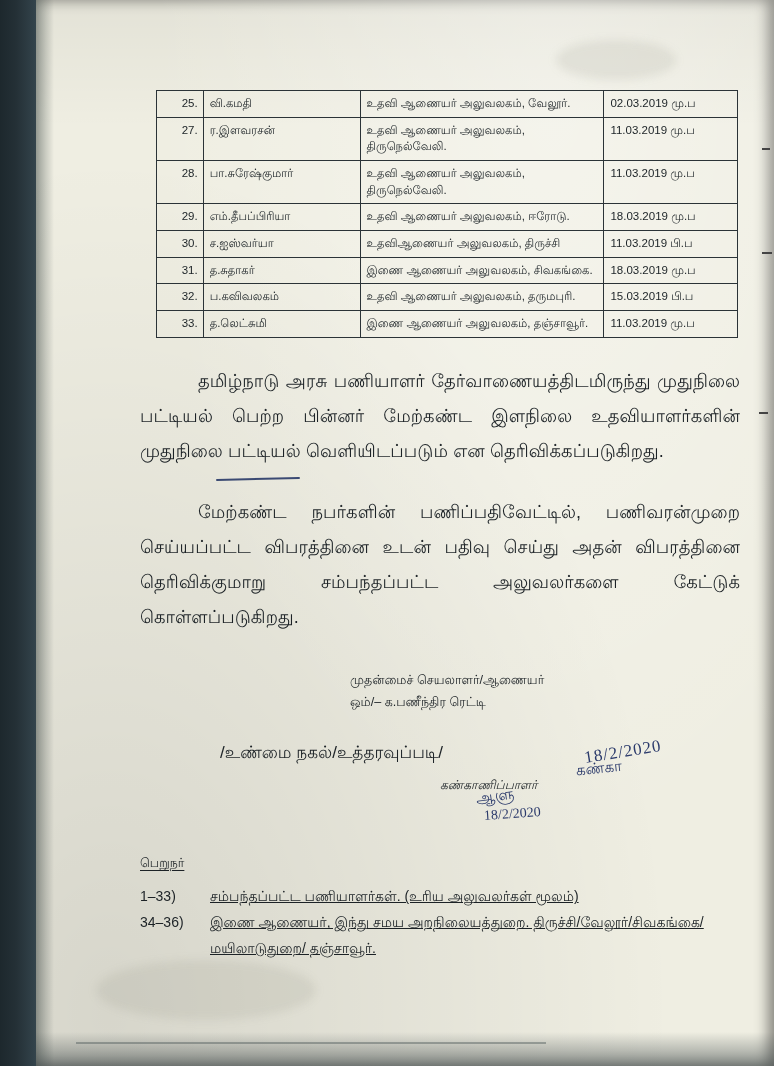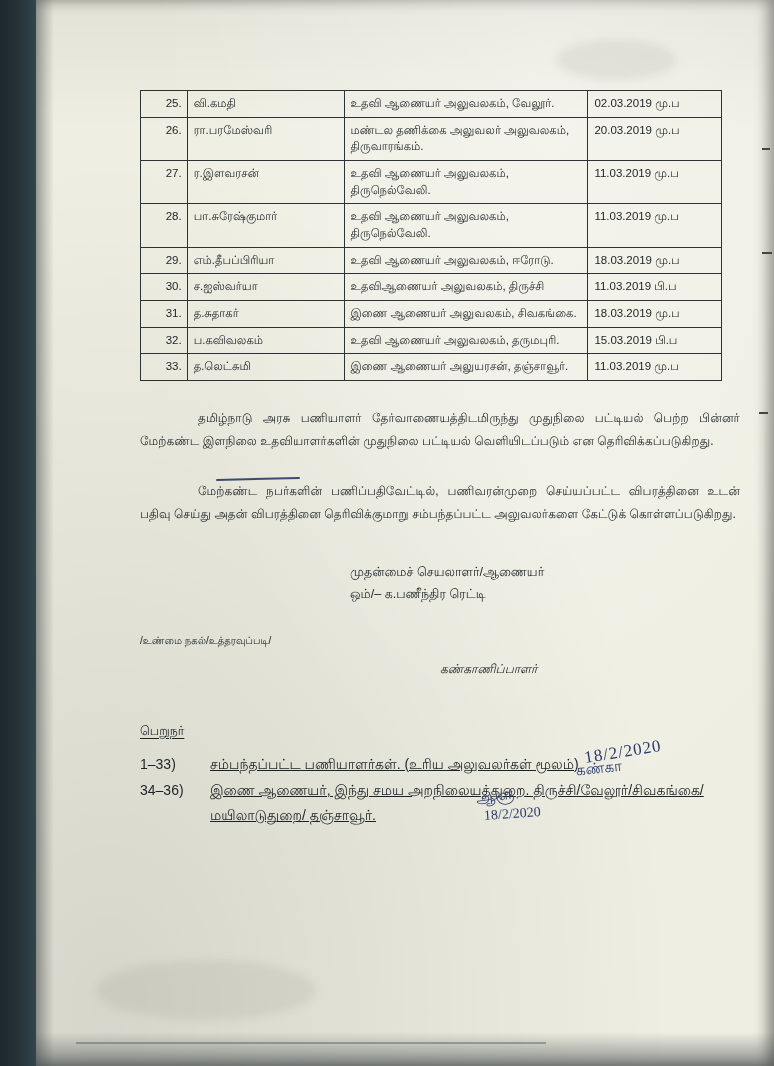--- a/index.html
+++ b/index.html
@@ -60,59 +60,61 @@
     left: 104px;
     top: 90px;
     width: 600px;
     color: #1c2226;
   }
   table.roster {
     border-collapse: collapse;
     width: 582px;
     table-layout: fixed;
     font-size: 11.5px;
+    margin-left: 16px;
   }
   table.roster td {
     border: 1px solid #2b3337;
     padding: 4px 5px 5px 6px;
     vertical-align: top;
     line-height: 1.45;
     color: #1b2226;
   }
   td.c-no { width: 44px; text-align: right; padding-right: 8px; }
   td.c-name { width: 148px; }
   td.c-office { width: 230px; }
   td.c-date { width: 126px; }
   .para {
-    font-size: 12px;
+    font-size: 18px;
     line-height: 1.95;
     text-align: justify;
     margin-top: 26px;
     letter-spacing: 0.1px;
   }
   .para.indent { text-indent: 58px; }
   .sig-block {
     margin-top: 34px;
     margin-left: 210px;
     font-size: 12.6px;
     line-height: 1.75;
   }
   .true-copy {
     margin-top: 30px;
-    font-size: 10px;
+    margin-left: 80px;
+    font-size: 17px;
   }
   .insp-line {
     margin-top: 14px;
     margin-left: 300px;
     font-size: 12.2px;
     position: relative;
     font-style: italic;
   }
   .recv {
-    margin-top: 46px;
+    margin-top: 62px;
     font-size: 12.6px;
     text-decoration: underline;
     text-underline-offset: 3px;
   }
   .recv-list {
     margin-top: 12px;
     font-size: 14px;
     line-height: 1.85;
   }
   .recv-row { display: flex; gap: 14px; }
@@ -184,26 +186,20 @@
 
     <table class="roster">
       <tbody>
         <tr>
           <td class="c-no">25.</td>
           <td class="c-name">வி.கமதி</td>
           <td class="c-office">உதவி ஆணையர் அலுவலகம், வேலூர்.</td>
           <td class="c-date">02.03.2019 மு.ப</td>
         </tr>
         <tr>
-          <td class="c-no">26.</td>
-          <td class="c-name">ரா.பரமேஸ்வரி</td>
-          <td class="c-office">மண்டல தணிக்கை அலுவலர் அலுவலகம், திருவாரங்கம்.</td>
-          <td class="c-date">20.03.2019 மு.ப</td>
-        </tr>
-        <tr>
           <td class="c-no">27.</td>
           <td class="c-name">ர.இளவரசன்</td>
           <td class="c-office">உதவி ஆணையர் அலுவலகம், திருநெல்வேலி.</td>
           <td class="c-date">11.03.2019 மு.ப</td>
         </tr>
         <tr>
           <td class="c-no">28.</td>
           <td class="c-name">பா.சுரேஷ்குமார்</td>
           <td class="c-office">உதவி ஆணையர் அலுவலகம், திருநெல்வேலி.</td>
           <td class="c-date">11.03.2019 மு.ப</td>
@@ -228,21 +224,21 @@
         </tr>
         <tr>
           <td class="c-no">32.</td>
           <td class="c-name">ப.கவிவலகம்</td>
           <td class="c-office">உதவி ஆணையர் அலுவலகம், தருமபுரி.</td>
           <td class="c-date">15.03.2019 பி.ப</td>
         </tr>
         <tr>
           <td class="c-no">33.</td>
           <td class="c-name">த.லெட்சுமி</td>
-          <td class="c-office">இணை ஆணையர் அலுயரசன், தஞ்சாவூர்.</td>
+          <td class="c-office">இணை ஆணையர் அலுவலகம், தஞ்சாவூர்.</td>
           <td class="c-date">11.03.2019 மு.ப</td>
         </tr>
       </tbody>
     </table>
 
     <div class="para indent">தமிழ்நாடு அரசு பணியாளர் தேர்வாணையத்திடமிருந்து முதுநிலை பட்டியல் பெற்ற பின்னர் மேற்கண்ட இளநிலை உதவியாளர்களின் முதுநிலை பட்டியல் வெளியிடப்படும் என தெரிவிக்கப்படுகிறது.</div>
     <div class="para indent">மேற்கண்ட நபர்களின் பணிப்பதிவேட்டில், பணிவரன்முறை செய்யப்பட்ட விபரத்தினை உடன் பதிவு செய்து அதன் விபரத்தினை தெரிவிக்குமாறு சம்பந்தப்பட்ட அலுவலர்களை கேட்டுக் கொள்ளப்படுகிறது.</div>
 
     <div class="sig-block">
       <div>முதன்மைச் செயலாளர்/ஆணையர்</div>

